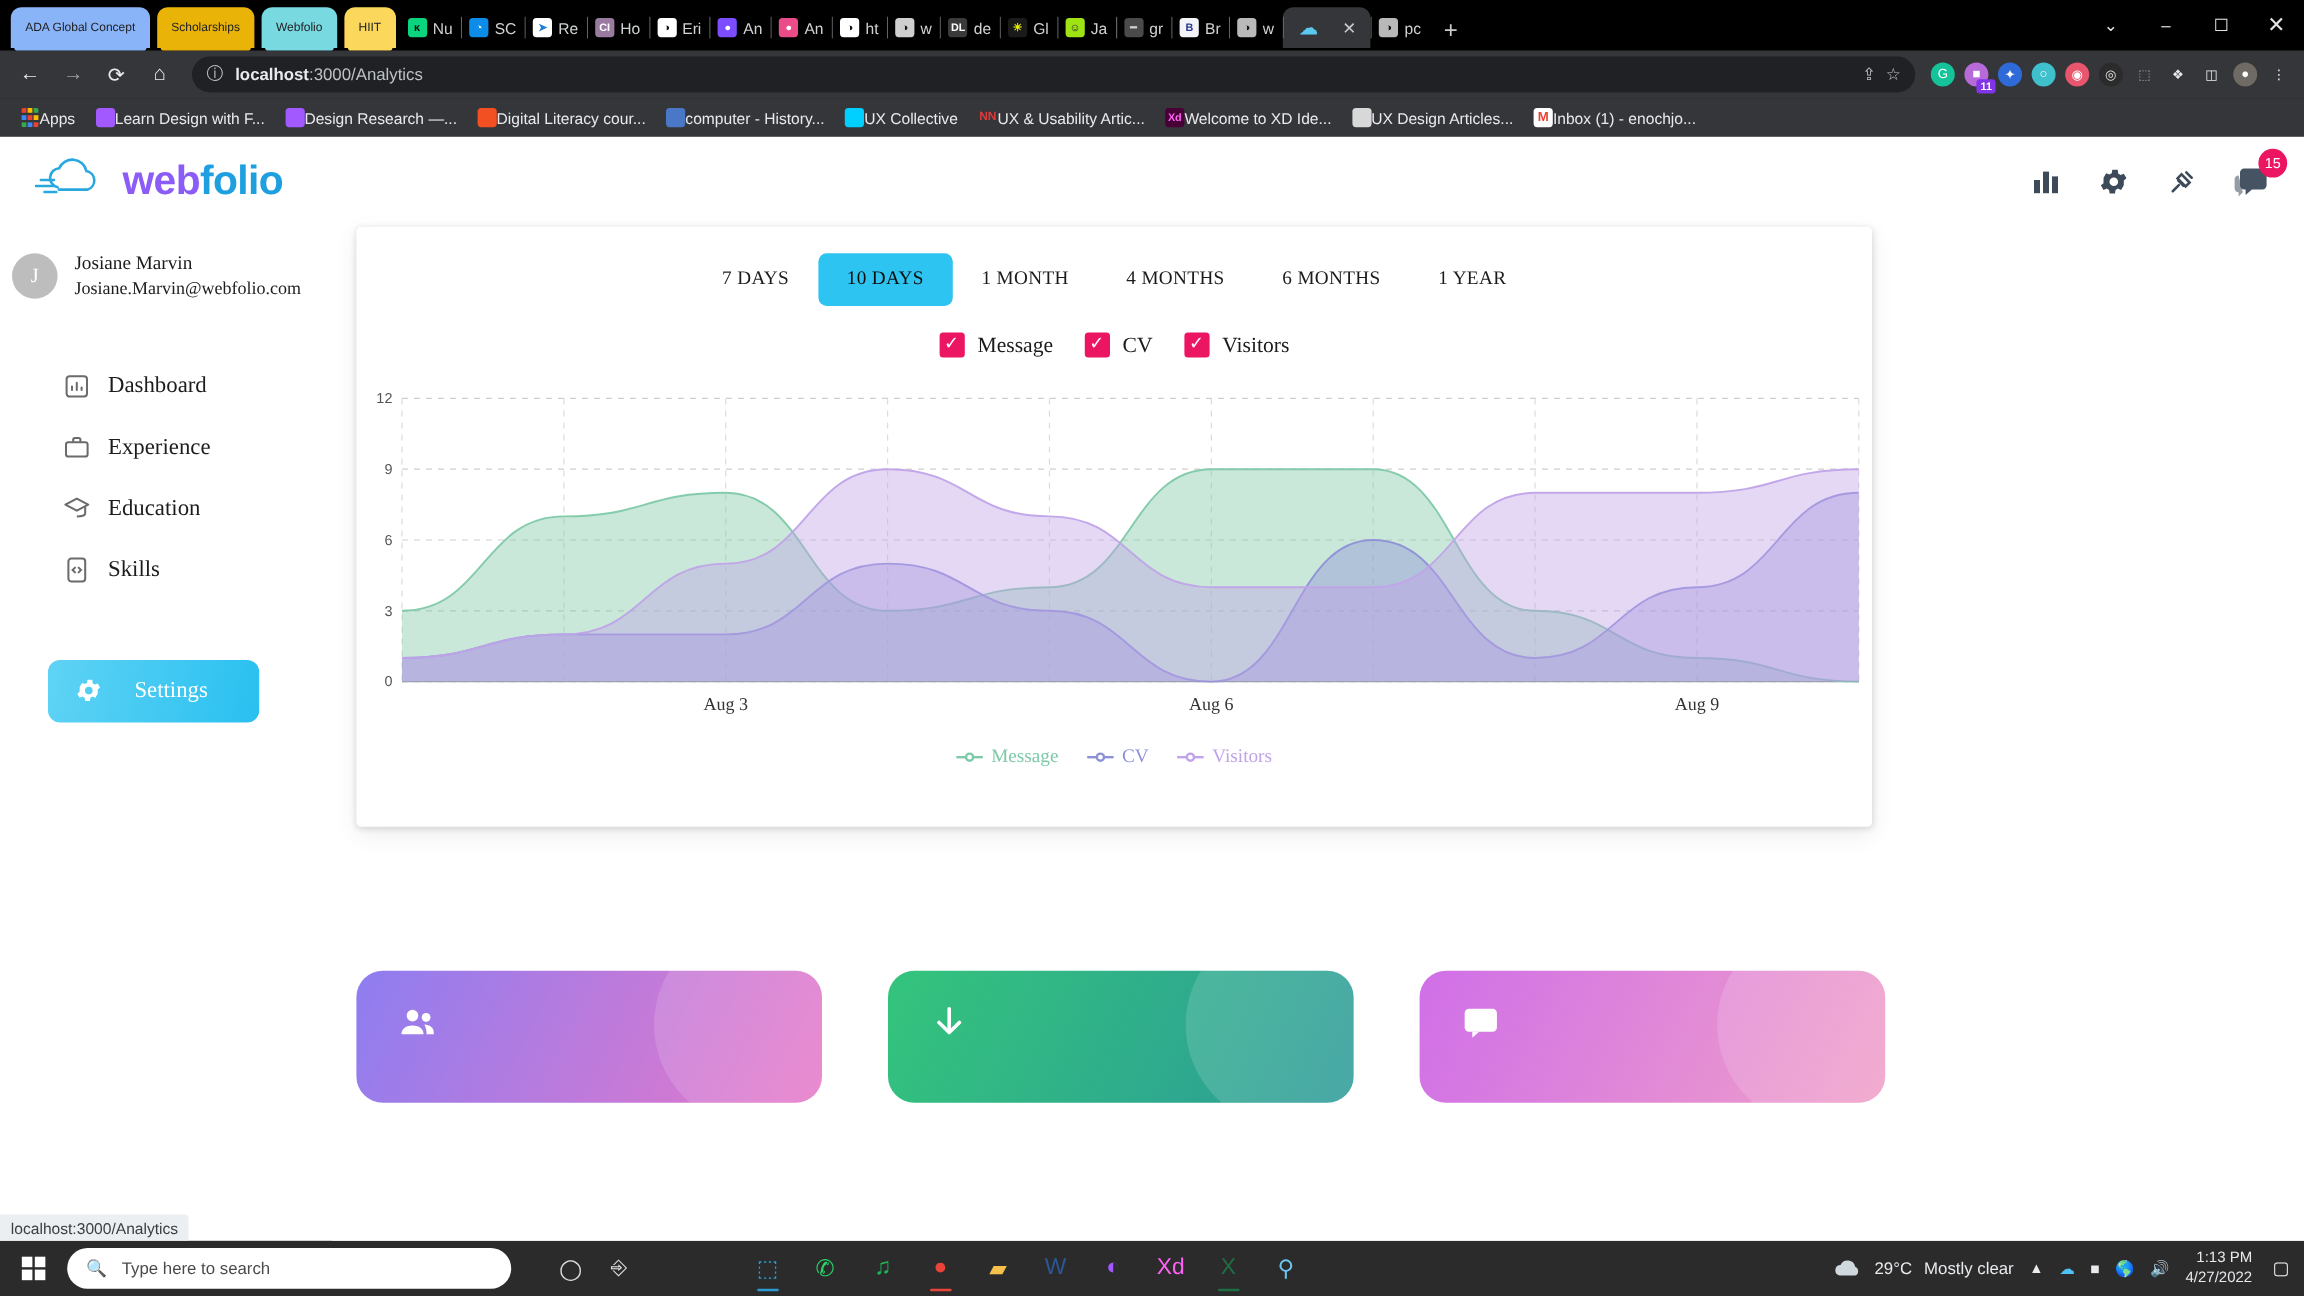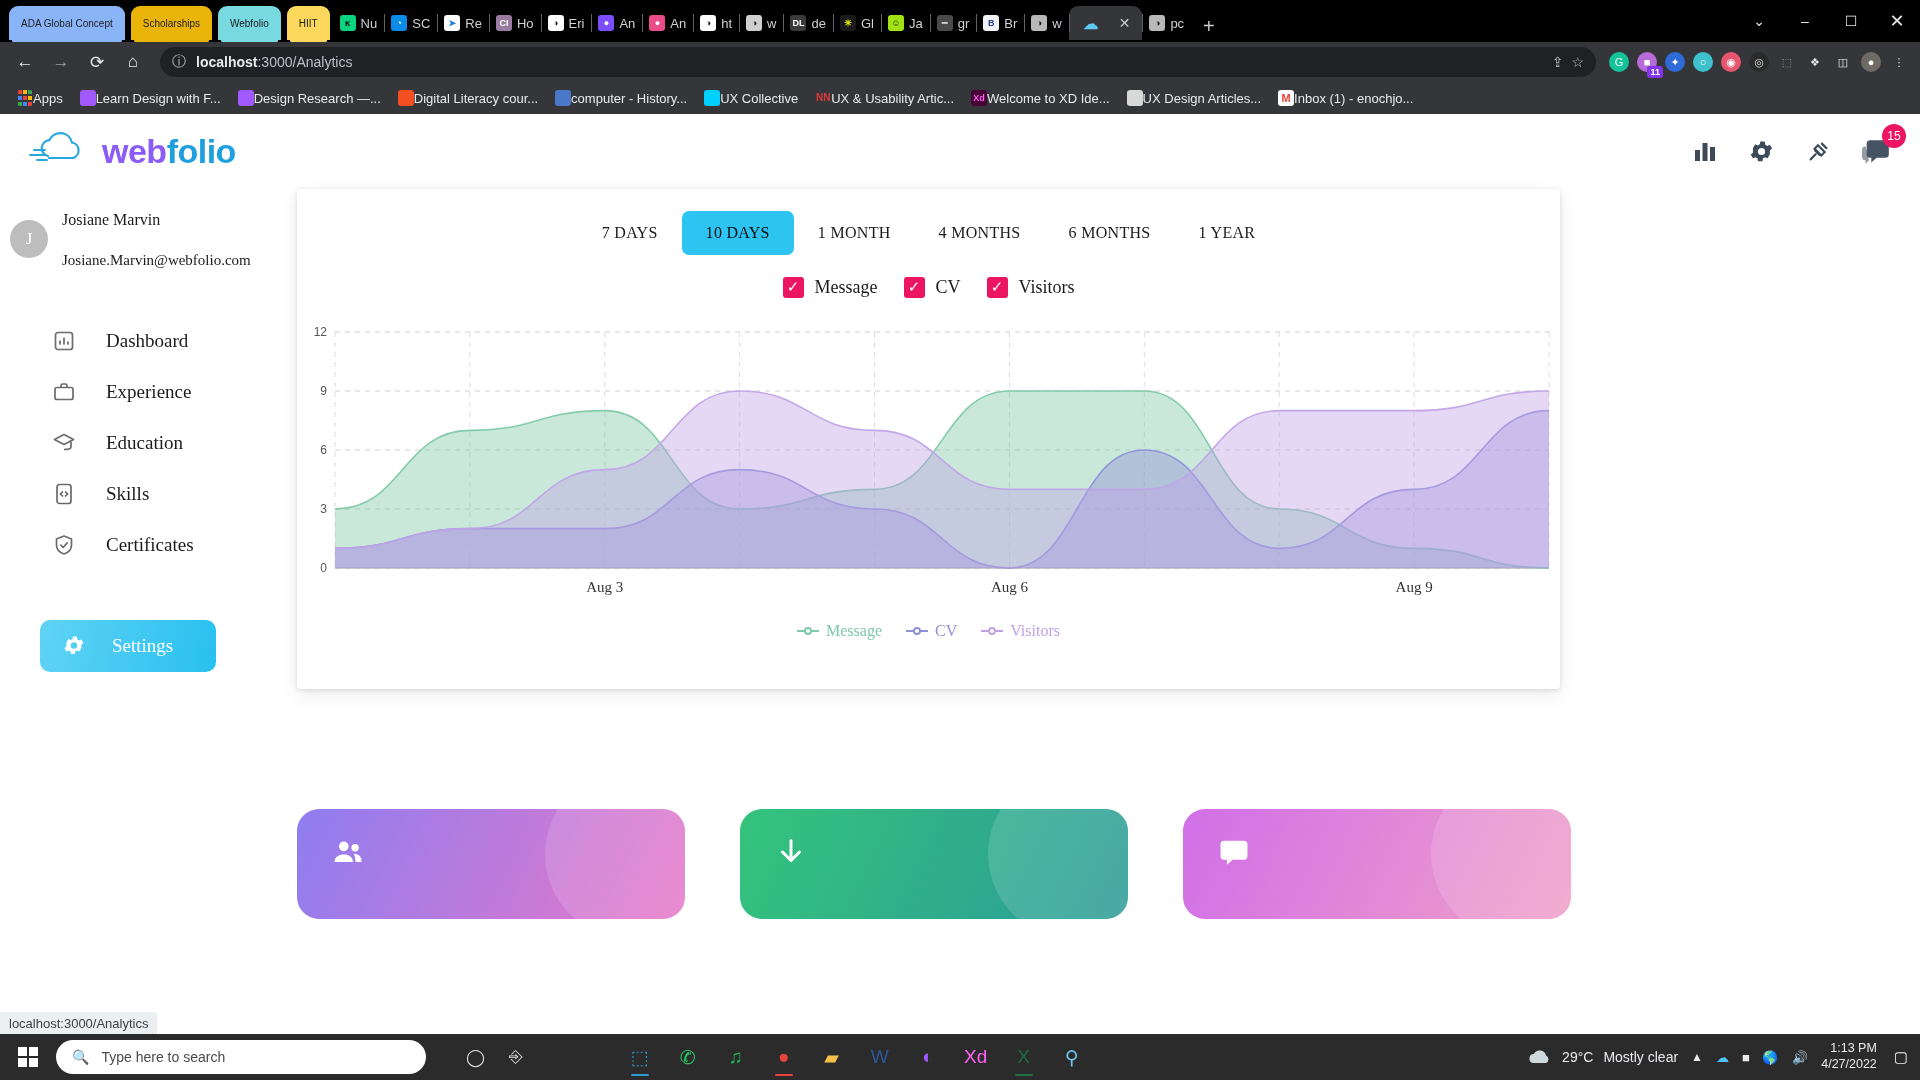--- a/index.html
+++ b/index.html
@@ -93,24 +93,24 @@
   }
 
   .body-wrap { display: flex; height: 845px; }
   .sidebar { width: 277px; flex: 0 0 277px; padding-top: 20px; font-family: "Liberation Serif", serif; }
   .user { display: flex; align-items: center; gap: 14px; padding: 0 0 0 10px; }
   .user-av {
     width: 38px; height: 38px; border-radius: 50%; background: #bdbdbd; color: #fff;
     display: flex; align-items: center; justify-content: center; font-size: 17px;
   }
   .user-name { font-size: 16px; color: #1c1c1c; line-height: 1.35; }
-  .user-mail { font-size: 15px; color: #1c1c1c; line-height: 1.35; margin-top: 19px; }
+  .user-mail { font-size: 15px; color: #1c1c1c; line-height: 1.35; }
   .nav { margin-top: 50px; display: flex; flex-direction: column; gap: 9px; }
   .nav-item {
-    display: flex; align-items: center; gap: 30px; height: 42px; padding-left: 52px;
+    display: flex; align-items: center; gap: 14px; height: 42px; padding-left: 52px;
     color: #1c1c1c; font-size: 19px; font-family: "Liberation Serif", serif;
   }
   .nav-item .ni { color: #6b6b6b; display: flex; width: 24px; justify-content: center; }
   .nav-item.settings {
     margin: 54px 0 0 40px; width: 176px; height: 52px; border-radius: 10px;
     background: linear-gradient(100deg, #5fd3f5 0%, #29c0f0 100%);
     color: #fff; padding-left: 22px; gap: 26px;
   }
   .nav-item.settings .ni { color: #fff; }
 
@@ -462,29 +462,20 @@
             </div>
             <div class="nav-item">
               <span class="ni">
                 <svg width="24" height="24" viewBox="0 0 24 24" fill="none" stroke="#6b6b6b" stroke-width="1.7" stroke-linecap="round">
                   <rect x="5" y="2.5" width="14" height="19" rx="2.5"></rect>
                   <path d="M10.5 10 8.5 12l2 2M13.5 10l2 2-2 2"></path>
                 </svg>
               </span>
               <span>Skills</span>
             </div>
-            <div class="nav-item">
-              <span class="ni">
-                <svg width="24" height="24" viewBox="0 0 24 24" fill="none" stroke="#6b6b6b" stroke-width="1.7" stroke-linecap="round" stroke-linejoin="round">
-                  <path d="M12 3 4.5 6v6c0 4.5 3.2 7.6 7.5 9 4.3-1.4 7.5-4.5 7.5-9V6z"></path>
-                  <path d="M8.8 12.2l2.3 2.3 4.1-4.6"></path>
-                </svg>
-              </span>
-              <span>Certificates</span>
-            </div>
           </div>
         <div class="nav-item settings">
           <span class="ni">
             <svg width="25" height="25" viewBox="0 0 24 24" fill="#fff">
                 <path d="M19.4 13a7.8 7.8 0 0 0 0-2l2-1.6-2-3.4-2.4 1a7.6 7.6 0 0 0-1.7-1L14.9 3h-4l-.4 2.6c-.6.2-1.2.6-1.7 1l-2.4-1-2 3.4L4.4 11a7.8 7.8 0 0 0 0 2l-2 1.6 2 3.4 2.4-1c.5.4 1.1.8 1.7 1l.4 2.6h4l.4-2.6c.6-.2 1.2-.6 1.7-1l2.4 1 2-3.4zM12 15.2A3.2 3.2 0 1 1 12 8.8a3.2 3.2 0 0 1 0 6.4z"></path>
               </svg>
           </span>
           <span>Settings</span>
         </div>
       </div>

